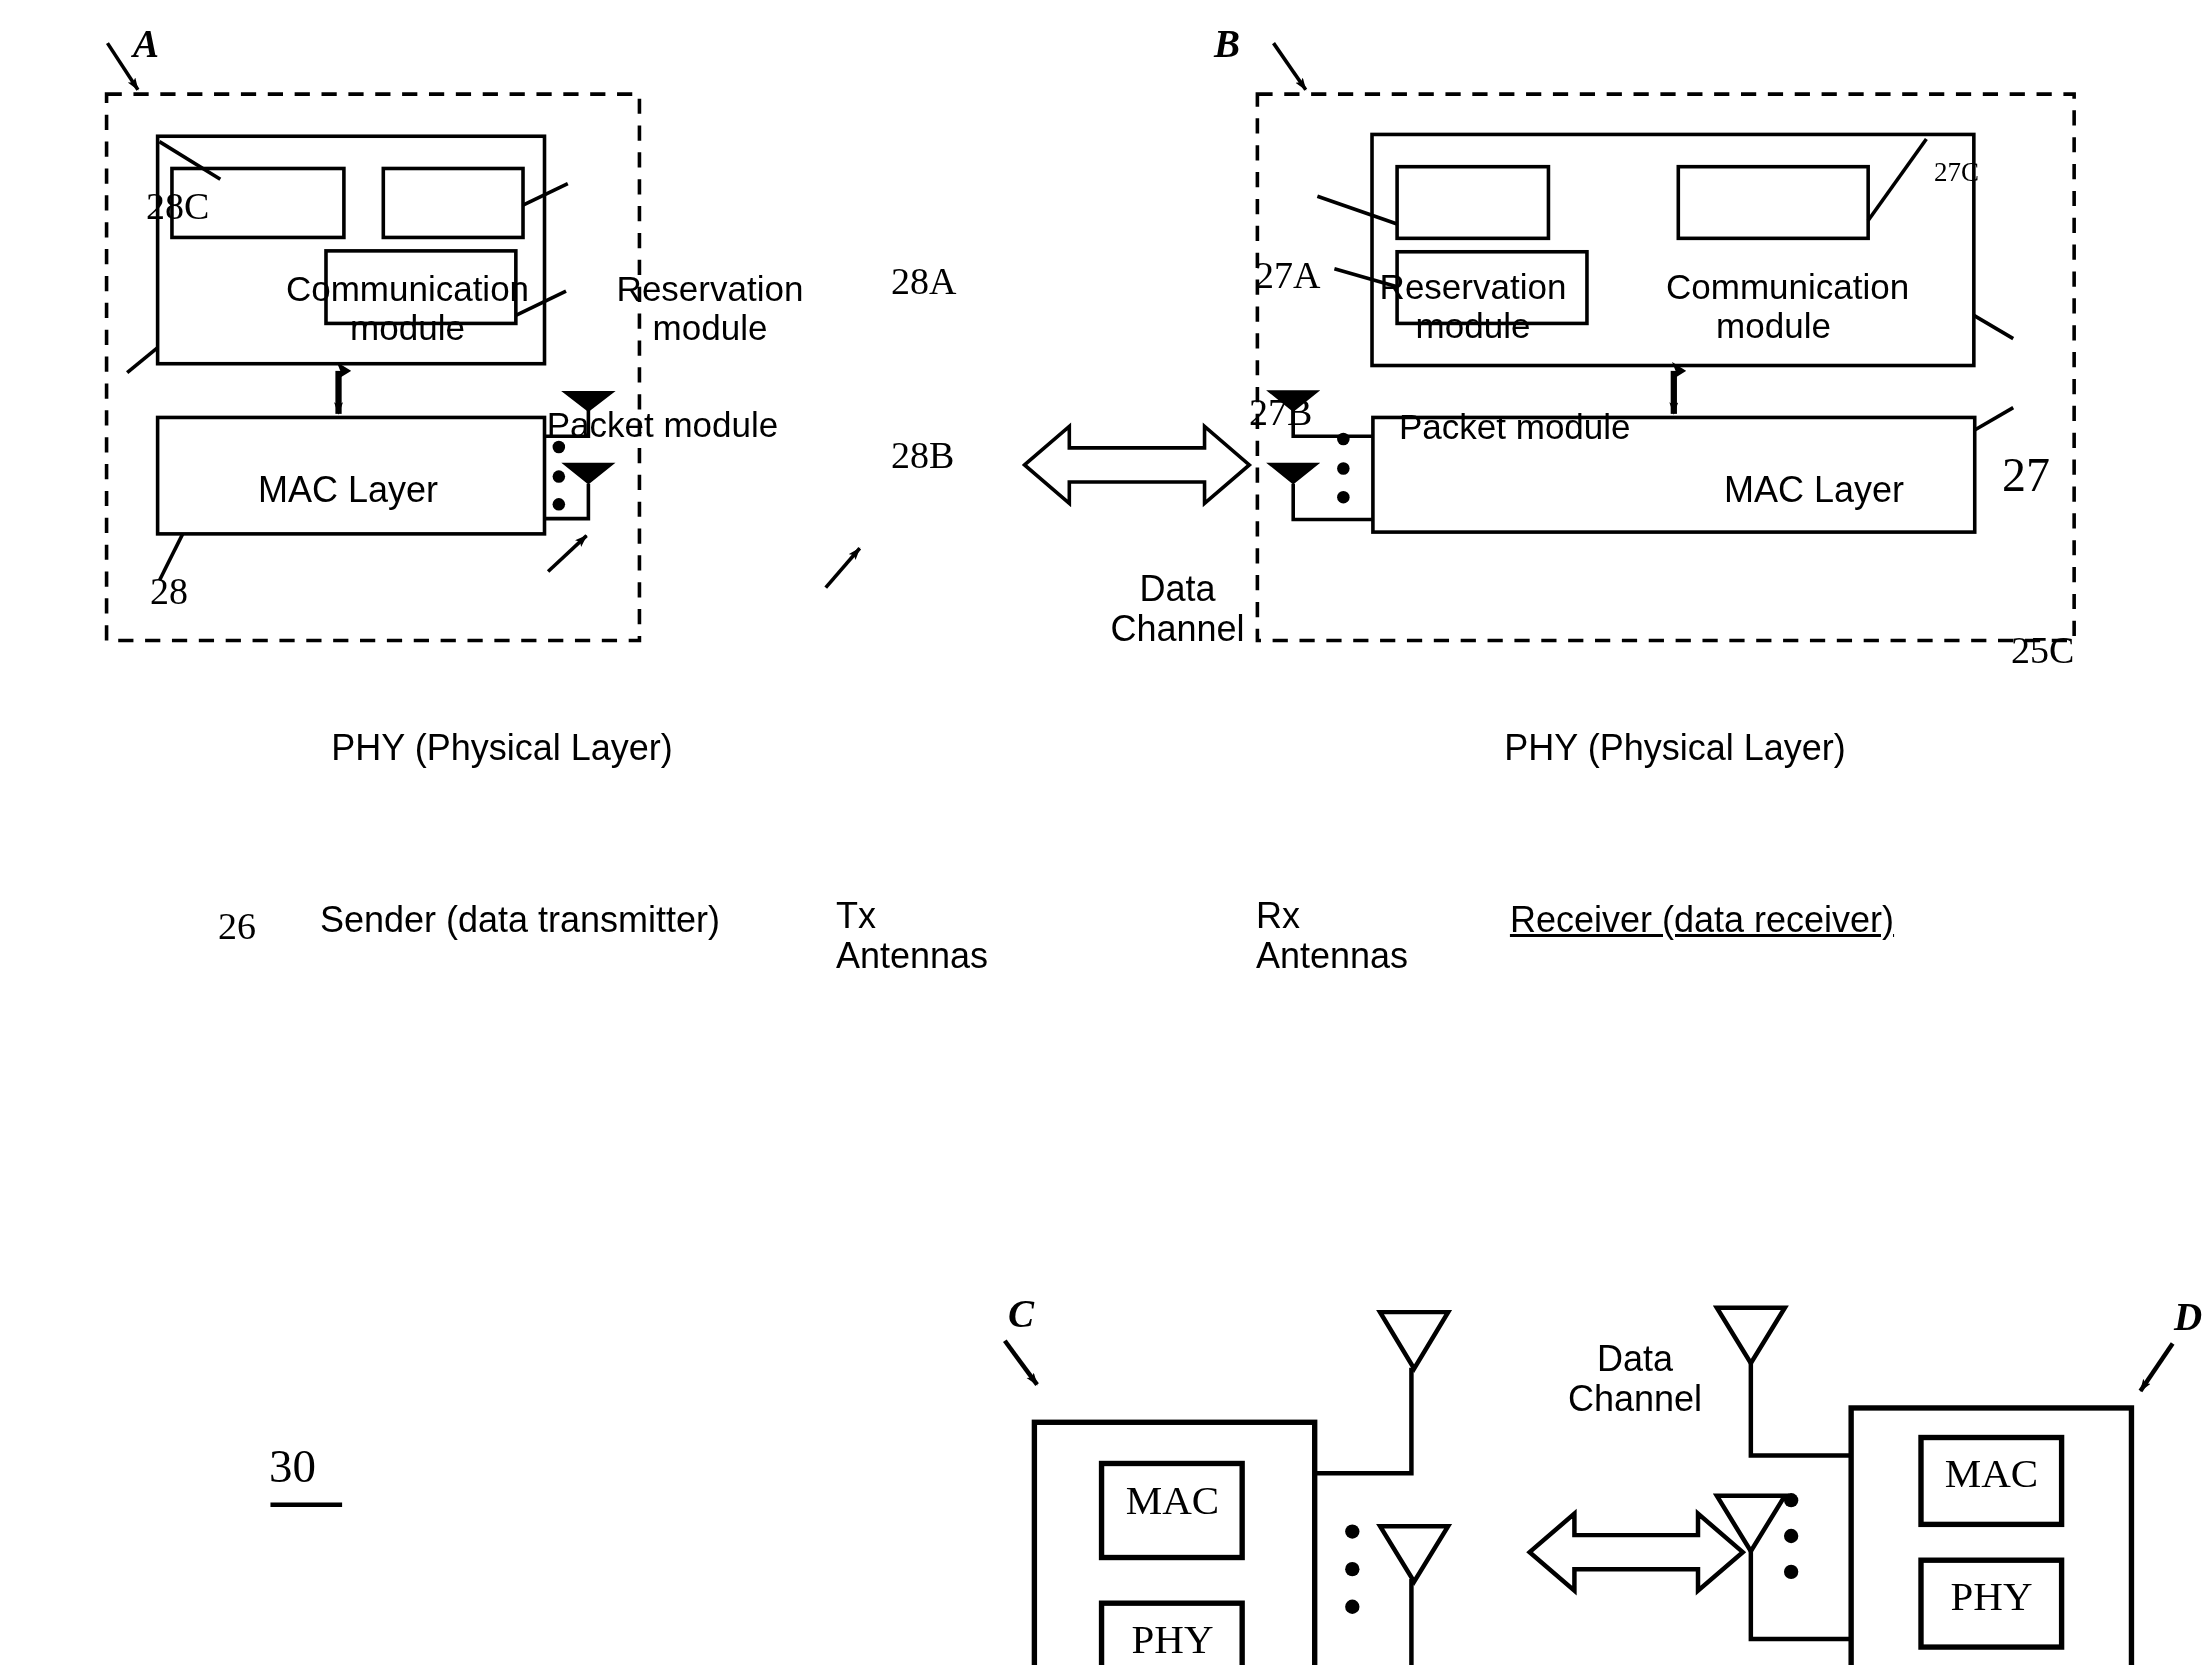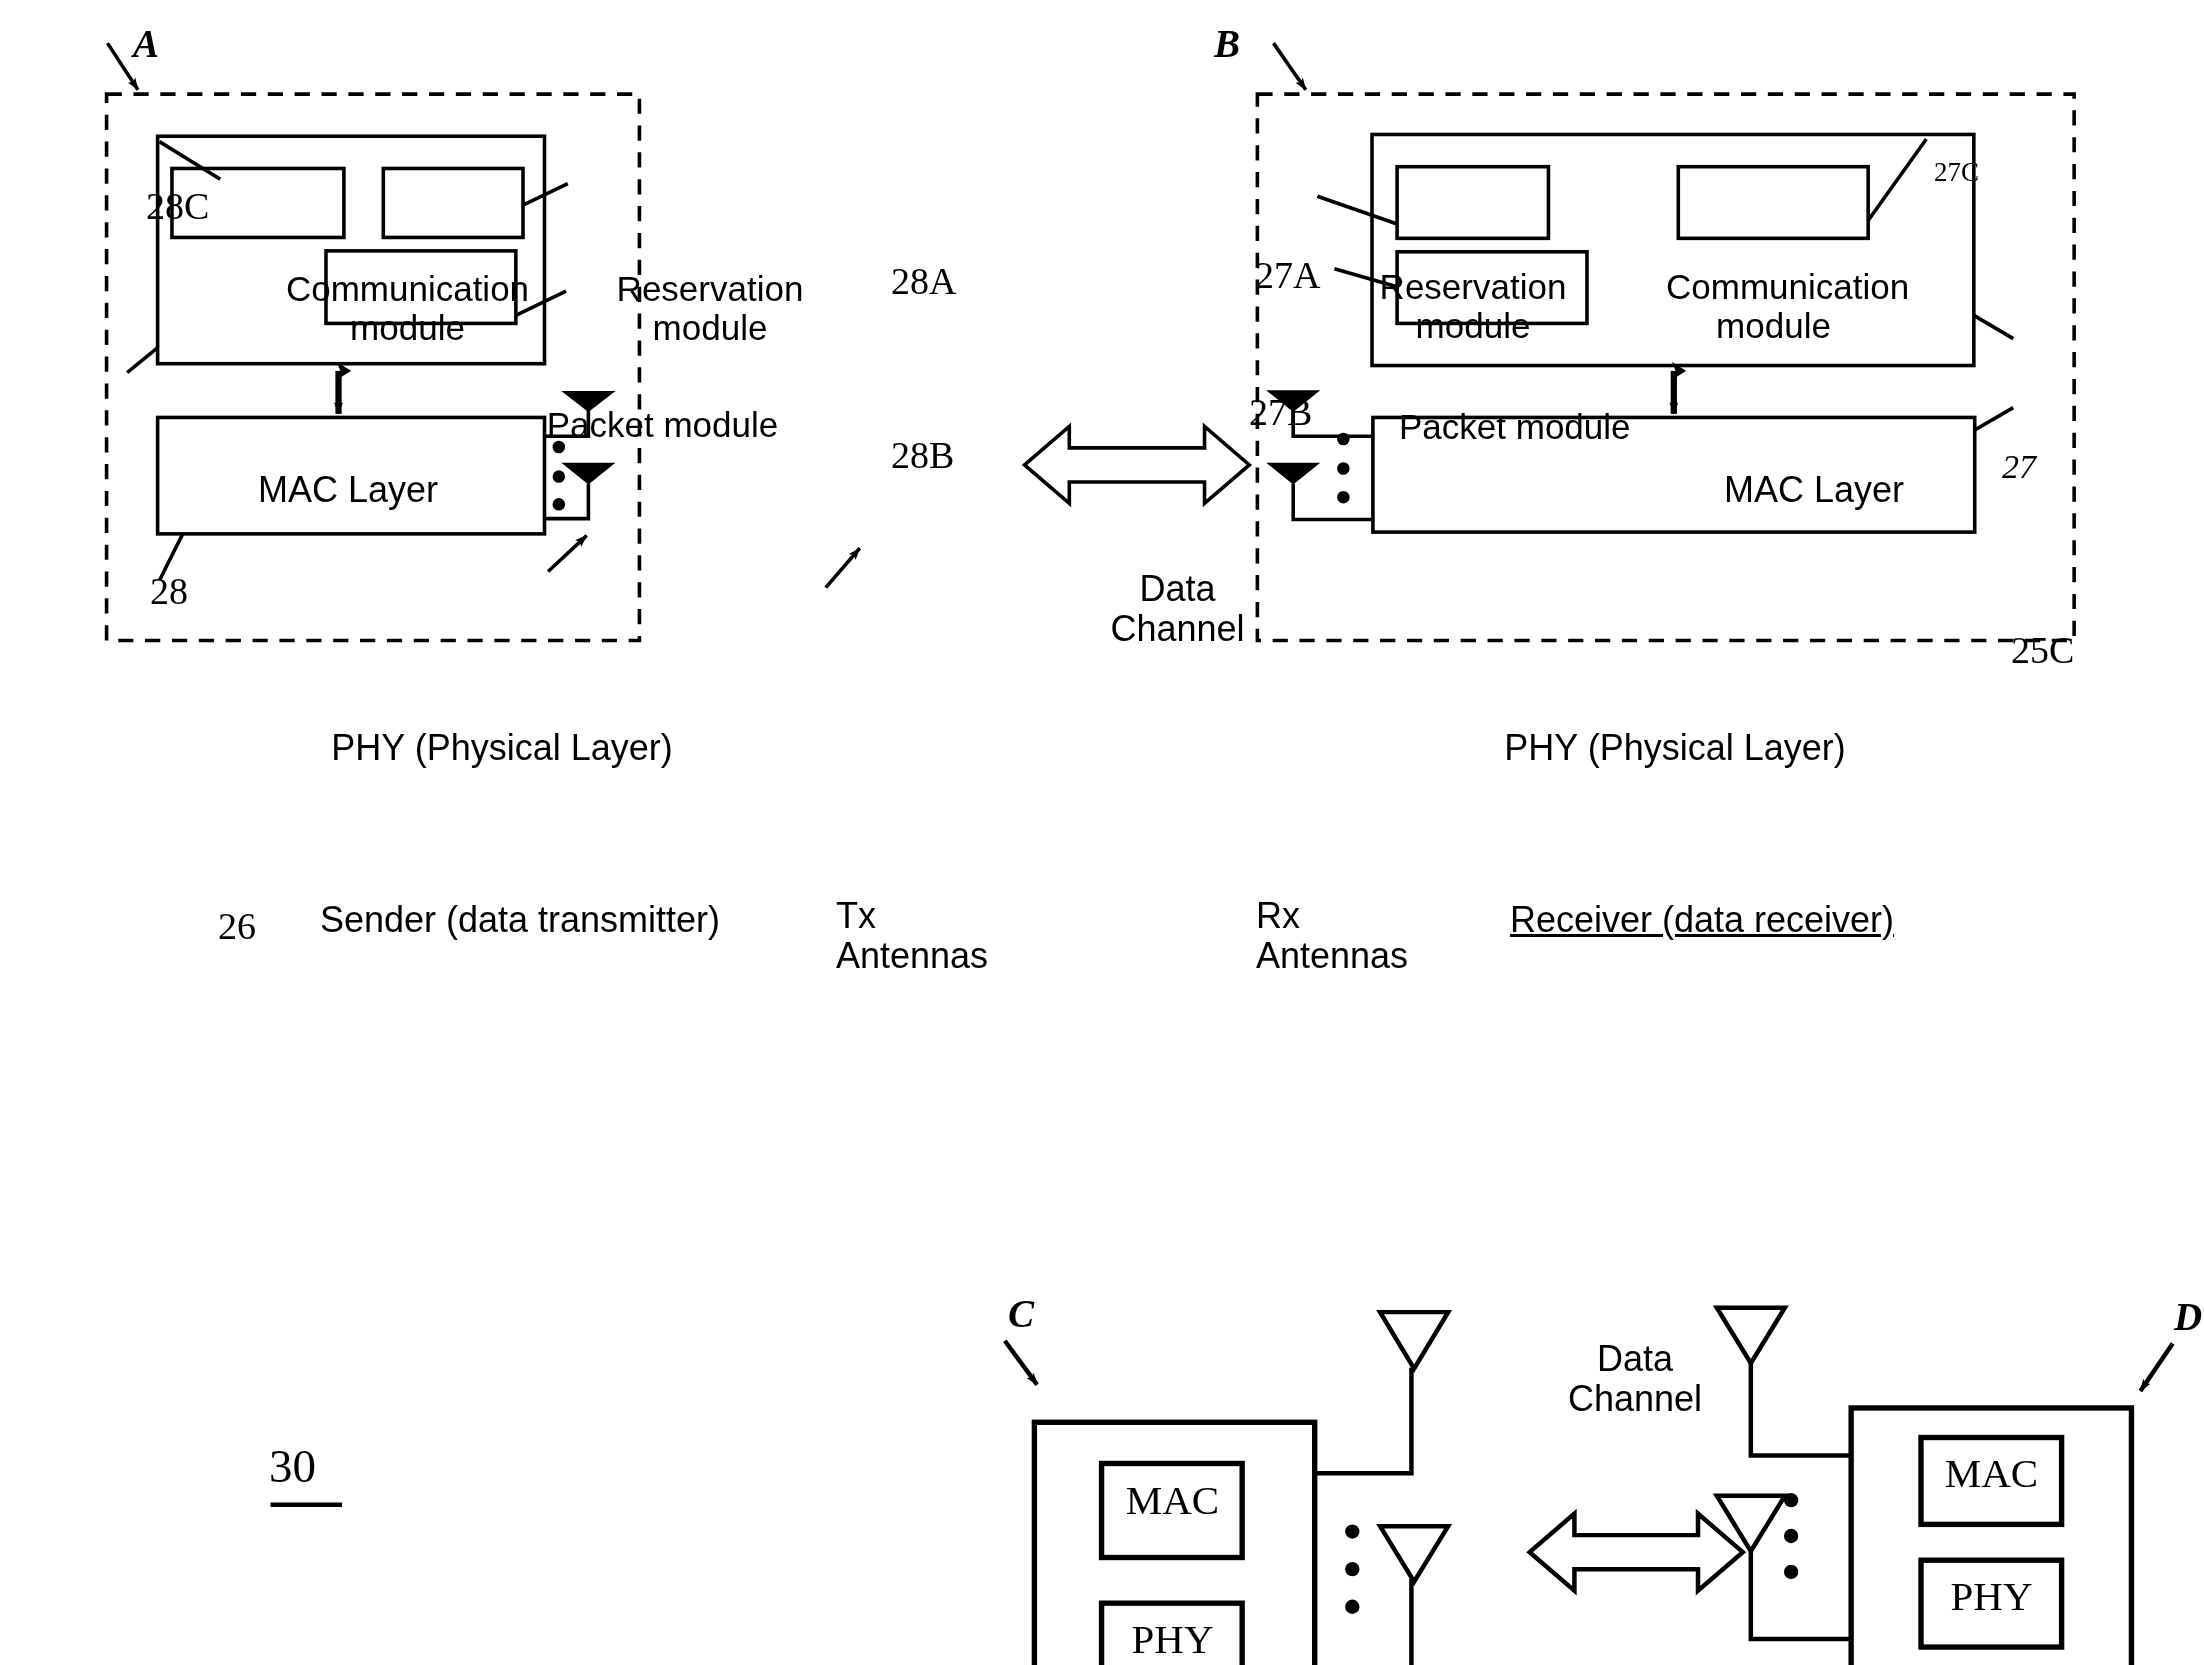--- a/index.html
+++ b/index.html
@@ -174,21 +174,21 @@
   <div class="lbl" style="left:836px; top:896px; font-size:36px;">Tx
 Antennas</div>
 
   <div class="lbl ctr" style="left:1052px; top:569px; width:251px; font-size:36px;">Data
 Channel</div>
 
   <div class="lbl serif-italic" style="left:1214px; top:22.4px; font-size:39px;">B</div>
   <div class="lbl serif" style="left:1934px; top:157px; font-size:27px;">27C</div>
   <div class="lbl serif" style="left:1249px; top:254px; font-size:38px;margin-left:6px;">27A</div>
   <div class="lbl serif" style="left:1249px; top:391px; font-size:38px;">27B</div>
-  <div class="lbl serif" style="left:2002px; top:448px; font-size:34px;font-style:italic;">27</div>
+  <div class="lbl serif" style="left:2002px; top:448px; font-size:48px;">27</div>
   <div class="lbl serif" style="left:2011px; top:629px; font-size:38px;">25C</div>
 
   <div class="lbl ctr" style="left:1379px; top:267px; width:188px; font-size:35px;">Reservation
 module</div>
   <div class="lbl ctr" style="left:1666px; top:267px; width:215px; font-size:35px;">Communication
 module</div>
   <div class="lbl ctr" style="left:1399px; top:407px; width:186px; font-size:35px;">Packet module</div>
   <div class="lbl" style="left:1724px; top:470px; font-size:36px;">MAC Layer</div>
   <div class="lbl ctr" style="left:1424px; top:728px; width:502px; font-size:36px;">PHY (Physical Layer)</div>
   <div class="lbl ctr" style="left:1469px; top:900px; width:466px; font-size:36px;text-decoration:underline;">Receiver (data receiver)</div>

